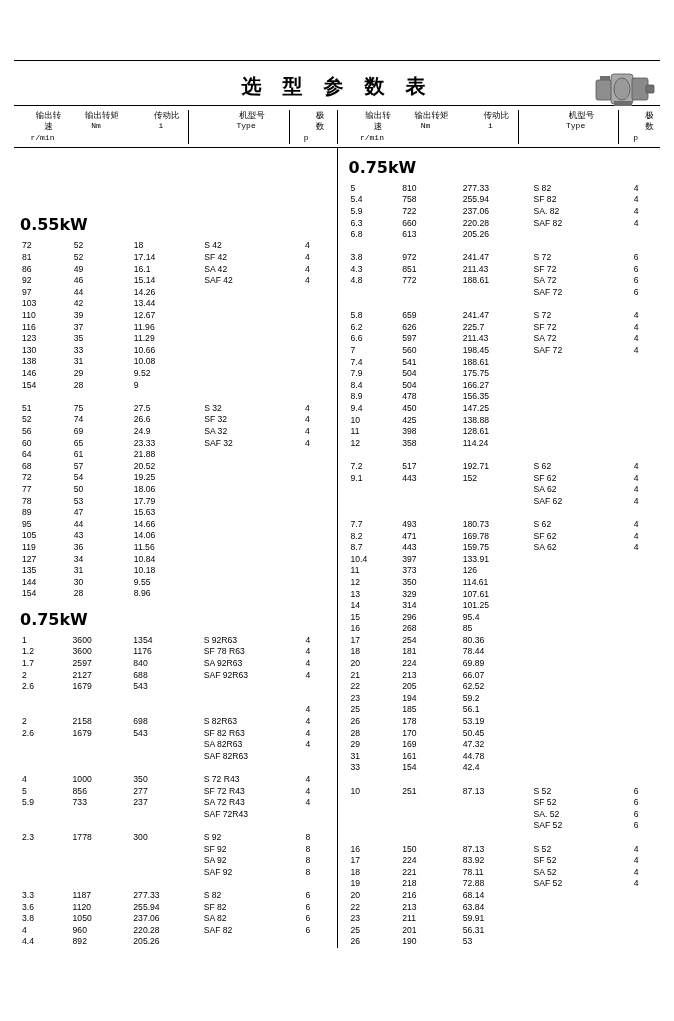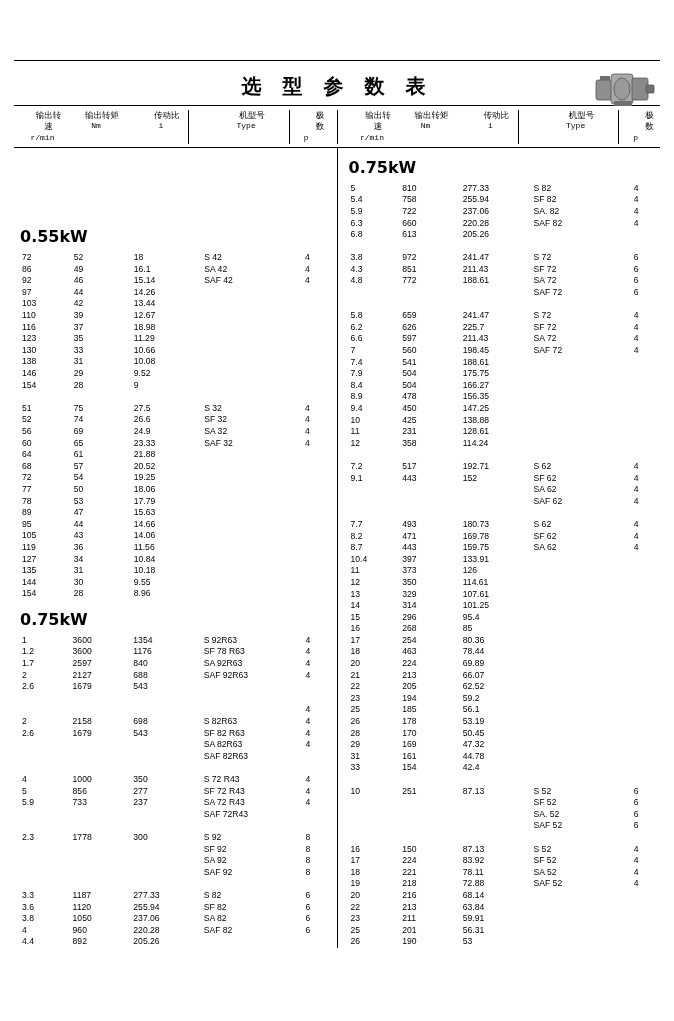--- a/index.html
+++ b/index.html
@@ -167,20 +167,27 @@
         <table class="data">
           <tbody>
             <tr>
               <td class="c-rpm">72</td>
               <td class="c-nm">52</td>
               <td class="c-ratio">18</td>
               <td class="c-type">S     42</td>
               <td class="c-p">4</td>
             </tr>
             <tr>
+              <td class="c-rpm">81</td>
+              <td class="c-nm">52</td>
+              <td class="c-ratio">17.14</td>
+              <td class="c-type">SF    42</td>
+              <td class="c-p">4</td>
+            </tr>
+            <tr>
               <td class="c-rpm">86</td>
               <td class="c-nm">49</td>
               <td class="c-ratio">16.1</td>
               <td class="c-type">SA    42</td>
               <td class="c-p">4</td>
             </tr>
             <tr>
               <td class="c-rpm">92</td>
               <td class="c-nm">46</td>
               <td class="c-ratio">15.14</td>
@@ -204,21 +211,21 @@
             <tr>
               <td class="c-rpm">110</td>
               <td class="c-nm">39</td>
               <td class="c-ratio">12.67</td>
               <td class="c-type">&nbsp;</td>
               <td class="c-p">&nbsp;</td>
             </tr>
             <tr>
               <td class="c-rpm">116</td>
               <td class="c-nm">37</td>
-              <td class="c-ratio">18.98</td>
+              <td class="c-ratio">11.96</td>
               <td class="c-type">&nbsp;</td>
               <td class="c-p">&nbsp;</td>
             </tr>
             <tr>
               <td class="c-rpm">123</td>
               <td class="c-nm">35</td>
               <td class="c-ratio">11.29</td>
               <td class="c-type">&nbsp;</td>
               <td class="c-p">&nbsp;</td>
             </tr>
@@ -692,21 +699,21 @@
             </tr>
             <tr>
               <td class="c-rpm">10</td>
               <td class="c-nm">425</td>
               <td class="c-ratio">138.88</td>
               <td class="c-type">&nbsp;</td>
               <td class="c-p">&nbsp;</td>
             </tr>
             <tr>
               <td class="c-rpm">11</td>
-              <td class="c-nm">231</td>
+              <td class="c-nm">398</td>
               <td class="c-ratio">128.61</td>
               <td class="c-type">&nbsp;</td>
               <td class="c-p">&nbsp;</td>
             </tr>
             <tr>
               <td class="c-rpm">12</td>
               <td class="c-nm">358</td>
               <td class="c-ratio">114.24</td>
               <td class="c-type">&nbsp;</td>
               <td class="c-p">&nbsp;</td>
@@ -817,21 +824,21 @@
             </tr>
             <tr>
               <td class="c-rpm">17</td>
               <td class="c-nm">254</td>
               <td class="c-ratio">80.36</td>
               <td class="c-type">&nbsp;</td>
               <td class="c-p">&nbsp;</td>
             </tr>
             <tr>
               <td class="c-rpm">18</td>
-              <td class="c-nm">463</td>
+              <td class="c-nm">181</td>
               <td class="c-ratio">78.44</td>
               <td class="c-type">&nbsp;</td>
               <td class="c-p">&nbsp;</td>
             </tr>
             <tr>
               <td class="c-rpm">20</td>
               <td class="c-nm">224</td>
               <td class="c-ratio">69.89</td>
               <td class="c-type">&nbsp;</td>
               <td class="c-p">&nbsp;</td>

